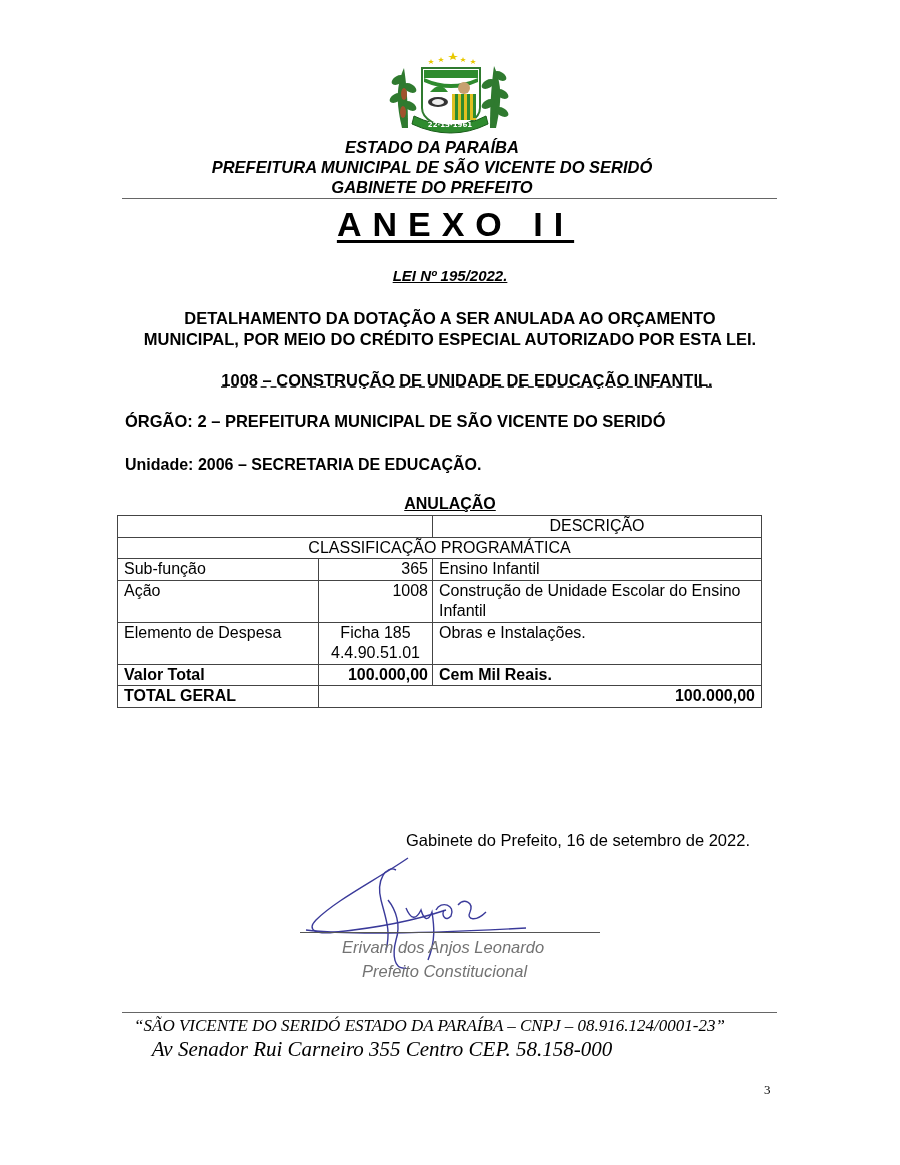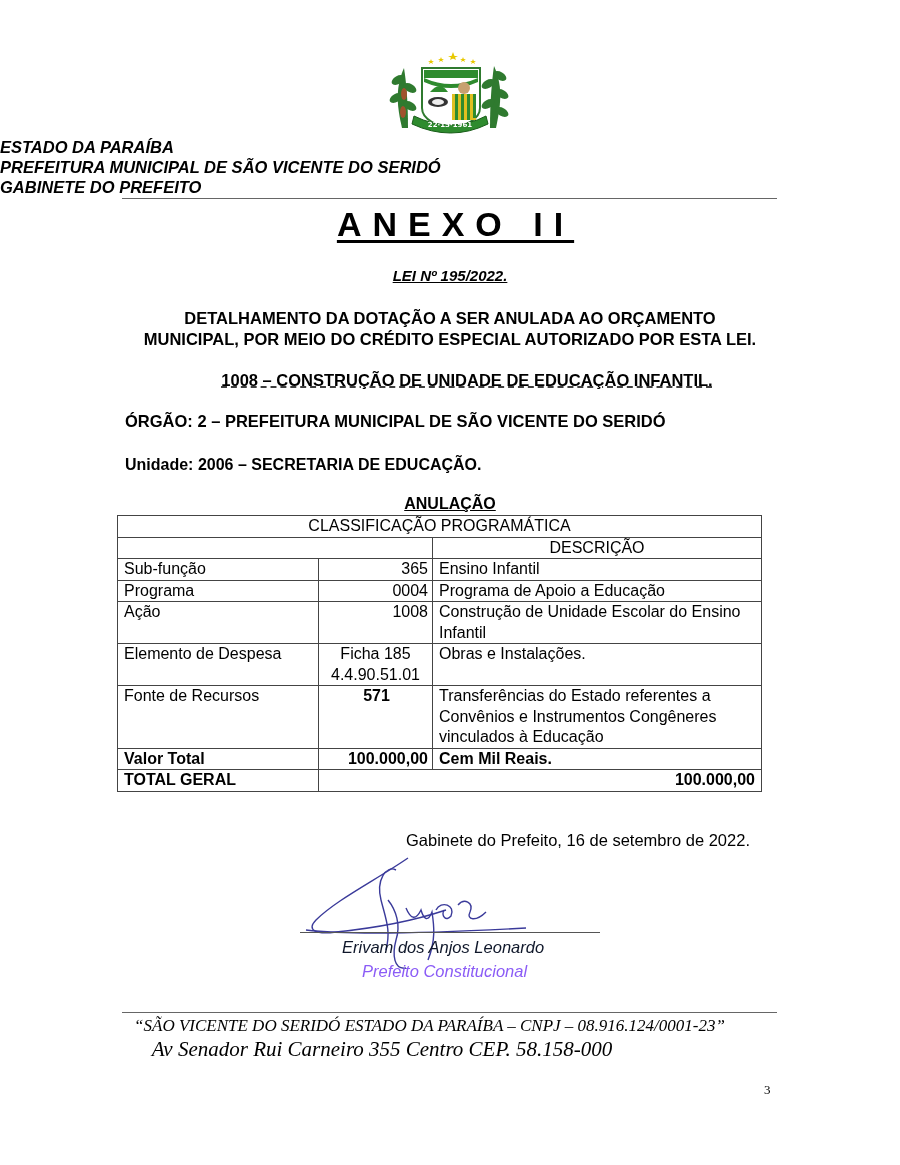--- a/index.html
+++ b/index.html
@@ -1,21 +1,21 @@
 <!DOCTYPE html>
 <html><head>
 <meta charset="utf-8">
 <style>
   html, body { margin: 0; padding: 0; background: #ffffff; }
   body { width: 900px; height: 1165px; position: relative; overflow: hidden; color: #000; font-family: "Liberation Sans", sans-serif; }
   .abs { position: absolute; }
 
   #crest { left: 384px; top: 50px; width: 132px; height: 84px; }
 
-  .hdr { left: 0; width: 864px; font-weight: bold; font-style: italic; font-size: 16.5px; line-height: 20px; }
+  .hdr { left: 0; width: 864px; font-weight: bold; font-style: italic; font-size: 16.5px; line-height: 20px; text-align: center; }
   #hdr1 { top: 137px; }
   #hdr2 { top: 157px; }
   #hdr3 { top: 177px; }
   .rule { height: 0; border-top: 1.5px solid #666; }
   #rule-top { left: 122px; width: 655px; top: 198px; }
 
   #annex-title { left: 0; width: 900px; top: 200px; text-align: center; font-size: 34px; font-weight: bold; letter-spacing: 11px; line-height: 48px; }
   #annex-title span { text-decoration: underline; text-decoration-thickness: 3px; text-underline-offset: 4px; padding-left: 11px; }
 
   #law { left: 0; width: 900px; top: 267px; text-align: center; font-weight: bold; font-size: 15px; text-decoration: underline; font-style: italic; }
@@ -35,22 +35,22 @@
   #budget .c3 { }
   #budget .ctr { text-align: center; }
   #budget .rt { text-align: right; }
   #budget .b { font-weight: bold; }
   #budget td.hdr-cell { text-align: center; }
 
   #dateline { left: 406px; top: 831px; font-size: 16.5px; }
 
   #signature { left: 296px; top: 850px; width: 260px; height: 140px; }
   #sig-rule { left: 300px; width: 300px; top: 932px; border-top: 1.5px solid #555; }
-  #signer-name { left: 342px; top: 938px; font-style: italic; font-size: 16.5px; color: #0f172a; }
-  #signer-title { left: 362px; top: 962px; font-style: italic; font-size: 16.5px; color: #8b5cf6; }
+  #signer-name { left: 342px; top: 938px; font-style: italic; font-size: 16.5px; color: #737373; }
+  #signer-title { left: 362px; top: 962px; font-style: italic; font-size: 16.5px; color: #737373; }
 
   #rule-bottom { left: 122px; width: 655px; top: 1012px; }
   #footer1 { left: 0; width: 859px; top: 1016px; text-align: center; font-family: "Liberation Serif", serif; font-style: italic; font-size: 17px; }
   #footer2 { left: 0; width: 764px; top: 1037px; text-align: center; font-family: "Liberation Serif", serif; font-style: italic; font-size: 21px; }
   #page-num { left: 764px; top: 1082px; font-family: "Liberation Serif", serif; font-size: 13px; }
 </style>
 </head>
 <body>
 
 <svg id="crest" class="abs" viewBox="0 0 132 84">
@@ -116,53 +116,43 @@
 <div id="action-line" class="abs">1008 – CONSTRUÇÃO DE UNIDADE DE EDUCAÇÃO INFANTIL.</div>
 
 <div id="orgao" class="abs">ÓRGÃO: 2 – PREFEITURA MUNICIPAL DE SÃO VICENTE DO SERIDÓ</div>
 <div id="unidade" class="abs">Unidade: 2006 – SECRETARIA DE EDUCAÇÃO.</div>
 
 <div id="anul-title" class="abs">ANULAÇÃO</div>
 
 <table id="budget">
   <tbody>
       <tr>
-    <td colspan="3" class="hdr-cell">CLASSIFICAÇÃO PROGRAMÁTICA</td>
+    <td colspan="2"></td>
+    <td class="ctr">DESCRIÇÃO</td>
   </tr>
   <tr>
-    <td colspan="2"></td>
-    <td class="ctr">DESCRIÇÃO</td>
+    <td colspan="3" class="hdr-cell">CLASSIFICAÇÃO PROGRAMÁTICA</td>
   </tr>
   <tr>
     <td class="c1">Sub-função</td>
     <td class="c2">365</td>
     <td class="c3">Ensino Infantil</td>
-  </tr>
-  <tr>
-    <td class="c1">Programa</td>
-    <td class="c2">0004</td>
-    <td class="c3">Programa de Apoio a Educação</td>
   </tr>
   <tr>
     <td class="c1">Ação</td>
     <td class="c2">1008</td>
     <td class="c3">Construção de Unidade Escolar do Ensino Infantil</td>
   </tr>
   <tr>
     <td class="c1">Elemento de Despesa</td>
     <td class="c2 ctr" style="text-align:center;padding:0 2px;">
       <div>Ficha 185</div>
       <div>4.4.90.51.01</div>
     </td>
     <td class="c3">Obras e Instalações.</td>
-  </tr>
-  <tr>
-    <td class="c1">Fonte de Recursos</td>
-    <td class="c2 b" style="text-align:center;">571</td>
-    <td class="c3">Transferências do Estado referentes a Convênios e Instrumentos Congêneres vinculados à Educação</td>
   </tr>
   <tr>
     <td class="c1 b">Valor Total</td>
     <td class="c2 b">100.000,00</td>
     <td class="c3 b">Cem Mil Reais.</td>
   </tr>
   <tr>
     <td class="c1 b">TOTAL GERAL</td>
     <td colspan="2" class="rt b">100.000,00</td>
   </tr>

